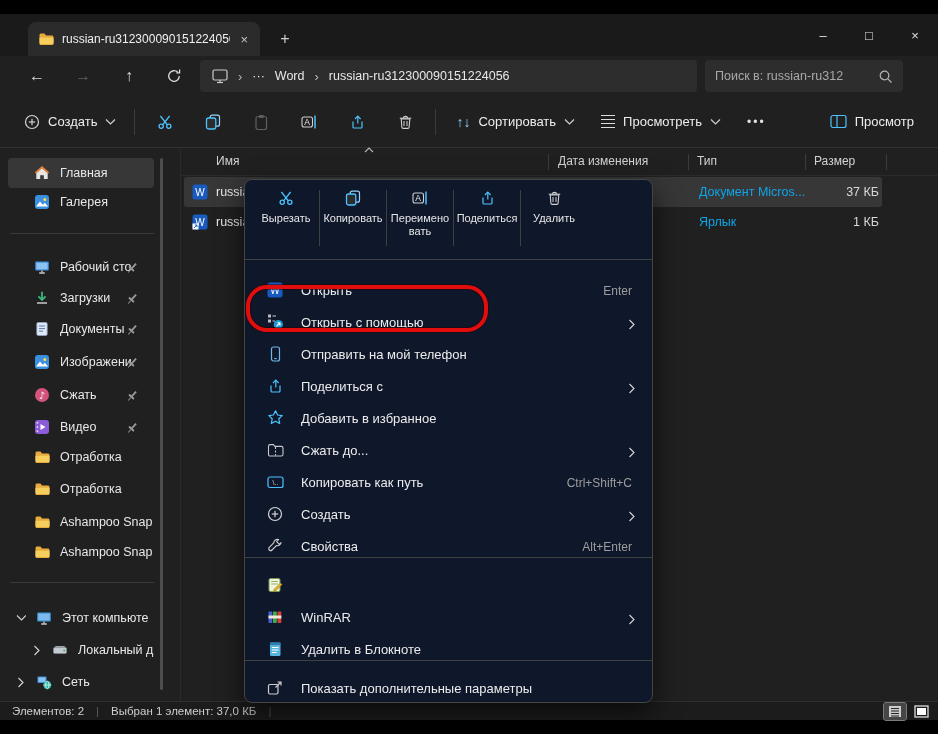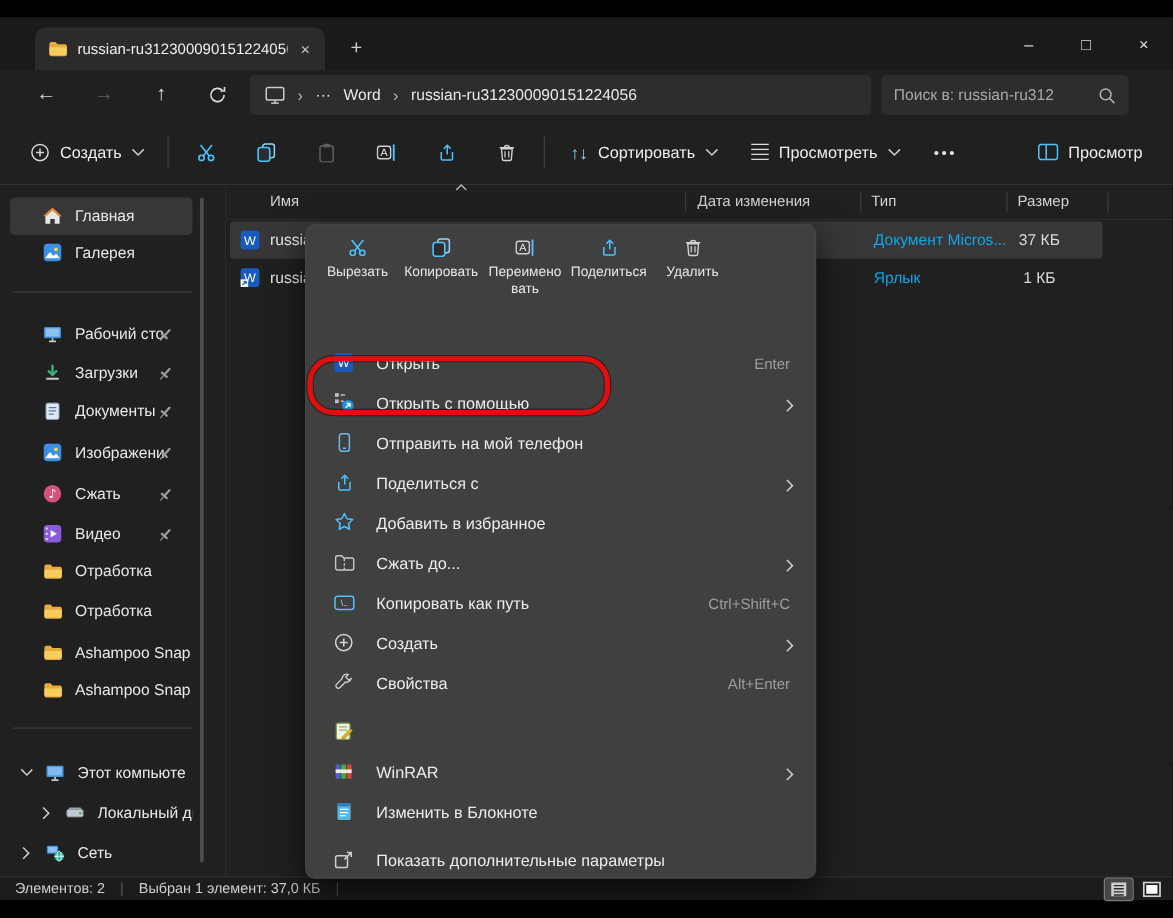--- a/index.html
+++ b/index.html
@@ -51,31 +51,31 @@
     font-size:12px;color:#d2d2d2}
   .fhead .h{position:absolute;top:6px}
   .hsep{position:absolute;top:6px;width:1px;height:16px;background:#3c3c3c}
   .caret{position:absolute;top:-2px}
   .frow{position:absolute;left:3px;width:698px;height:30px;border-radius:3px;display:flex;align-items:center;
     font-size:12.5px}
   .frow.sel{background:#373737}
   .frow .ficon{margin-left:6px;width:20px;display:flex;justify-content:center}
   .frow .fname{margin-left:6px;width:260px;white-space:nowrap;overflow:hidden}
   .frow .ftype{position:absolute;left:515px;color:#0ea5e9}
-  .frow .fsize{position:absolute;left:600px;width:95px;text-align:center;color:#d8d8d8}
+  .frow .fsize{position:absolute;left:600px;width:95px;text-align:right;color:#d8d8d8}
   
   .statusbar{position:absolute;left:0;right:0;bottom:0;height:19px;background:#1c1c1c;border-top:1px solid #2f2f2f;
     display:flex;align-items:center;font-size:11.5px;color:#cfcfcf;box-sizing:border-box}
   .statusbar .st{margin-left:12px}
   .statusbar .sep{margin-left:12px;color:#5a5a5a}
   .viewtoggles{position:absolute;right:6px;top:0;height:18px;display:flex;gap:4px;align-items:center}
   .vt{width:22px;height:17px;display:flex;align-items:center;justify-content:center;border-radius:2px}
   .vt.active{background:#464646;outline:1px solid #7a7a7a}
   
-  .cmenu{position:absolute;left:244px;top:179px;width:409px;background:#404040;border:1px solid #454545;
+  .cmenu{position:absolute;left:244px;top:179px;width:409px;background:#0f172a;border:1px solid #454545;
     border-radius:8px;box-shadow:0 10px 28px rgba(0,0,0,.65);box-sizing:border-box;z-index:50;padding-bottom:6px}
   .actrow{display:flex;align-items:stretch;padding:6px 8px;height:64px}
   .acell{width:66px;display:flex;flex-direction:column;align-items:center;justify-content:flex-start;
     gap:5px;padding-top:4px;border-radius:4px}
   .acell .alab{font-size:11px;line-height:12.5px;text-align:center;color:#e6e6e6;overflow-wrap:anywhere;max-width:62px}
   .adiv{width:1px;background:#404040;margin:4px 0}
   .msep{height:1px;background:#404040;margin:3px 0}
   .mlist{padding-top:3px}
   .mi{height:32px;display:flex;align-items:flex-end;margin:0 4px;border-radius:4px;position:relative}
   .mi-ic{width:20px;margin-left:16px;display:flex;justify-content:center;flex-shrink:0}
@@ -669,21 +669,21 @@
     <div class="mi">
       <span class="mi-ic">
           <svg width="16" height="16">
             <rect x="3" y="1.5" width="10.5" height="13.5" rx="1.5" fill="#59b6e0"></rect>
             <rect x="3" y="1.5" width="10.5" height="2.6" fill="#2d7fae"></rect>
             <line x1="5" y1="6.5" x2="11.5" y2="6.5" stroke="#ffffff" stroke-width="1"></line>
             <line x1="5" y1="9" x2="11.5" y2="9" stroke="#ffffff" stroke-width="1"></line>
             <line x1="5" y1="11.5" x2="9.5" y2="11.5" stroke="#ffffff" stroke-width="1"></line>
           </svg>
         </span>
-      <span class="mi-label">Изменить в Блокноте</span>
+      <span class="mi-label">Удалить в Блокноте</span>
     </div>
     <div class="msep"></div>
     <div class="mi">
       <span class="mi-ic">
           <svg width="16" height="16">
             <rect x="1.5" y="4.5" width="9.5" height="9.5" rx="1.5" stroke="#cfcfcf" stroke-width="1.2" fill="none"></rect>
             <path d="M8.5 7.5 L14 2 M10.5 2 h3.5 v3.5" stroke="#cfcfcf" stroke-width="1.2" fill="none"></path>
           </svg>
         </span>
       <span class="mi-label">Показать дополнительные параметры</span>

